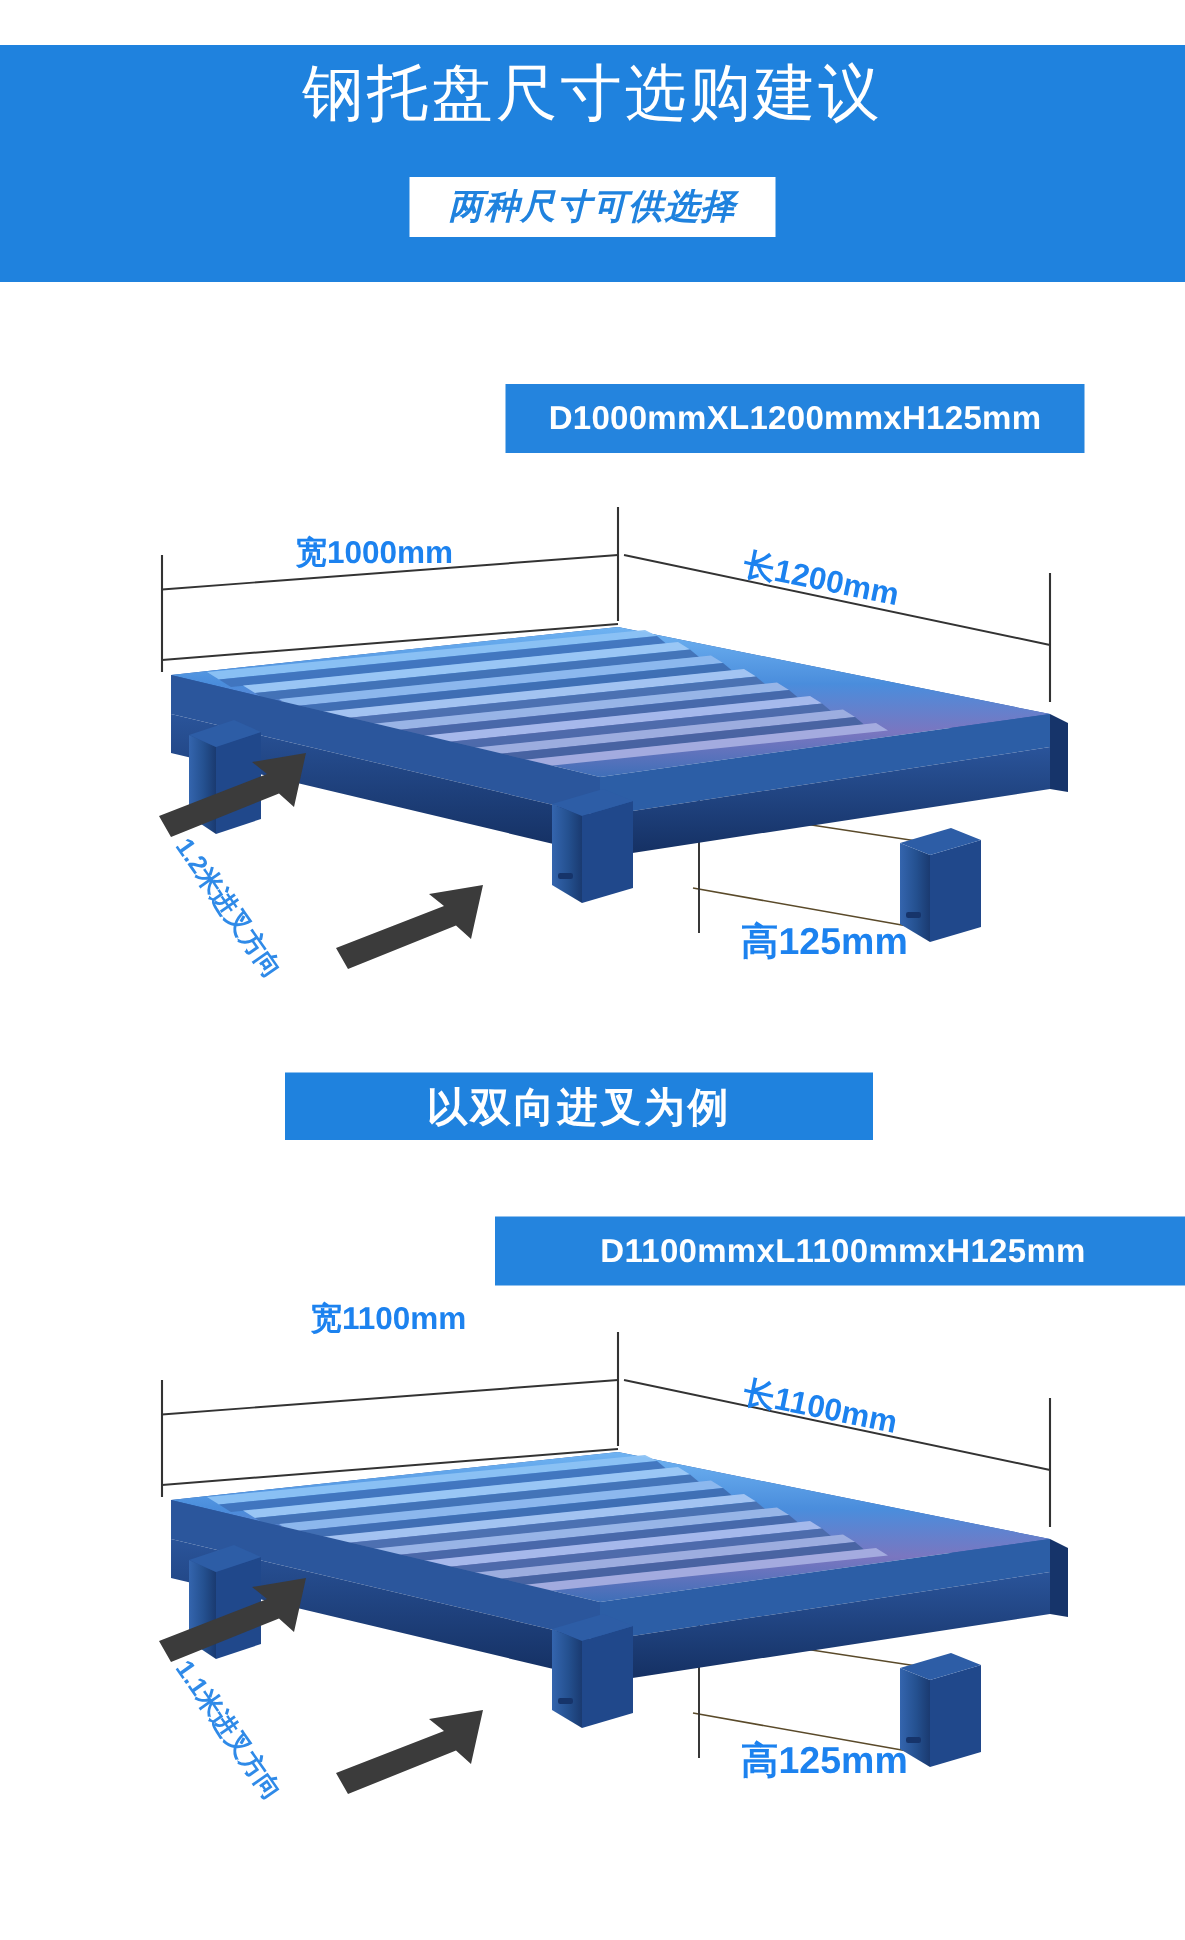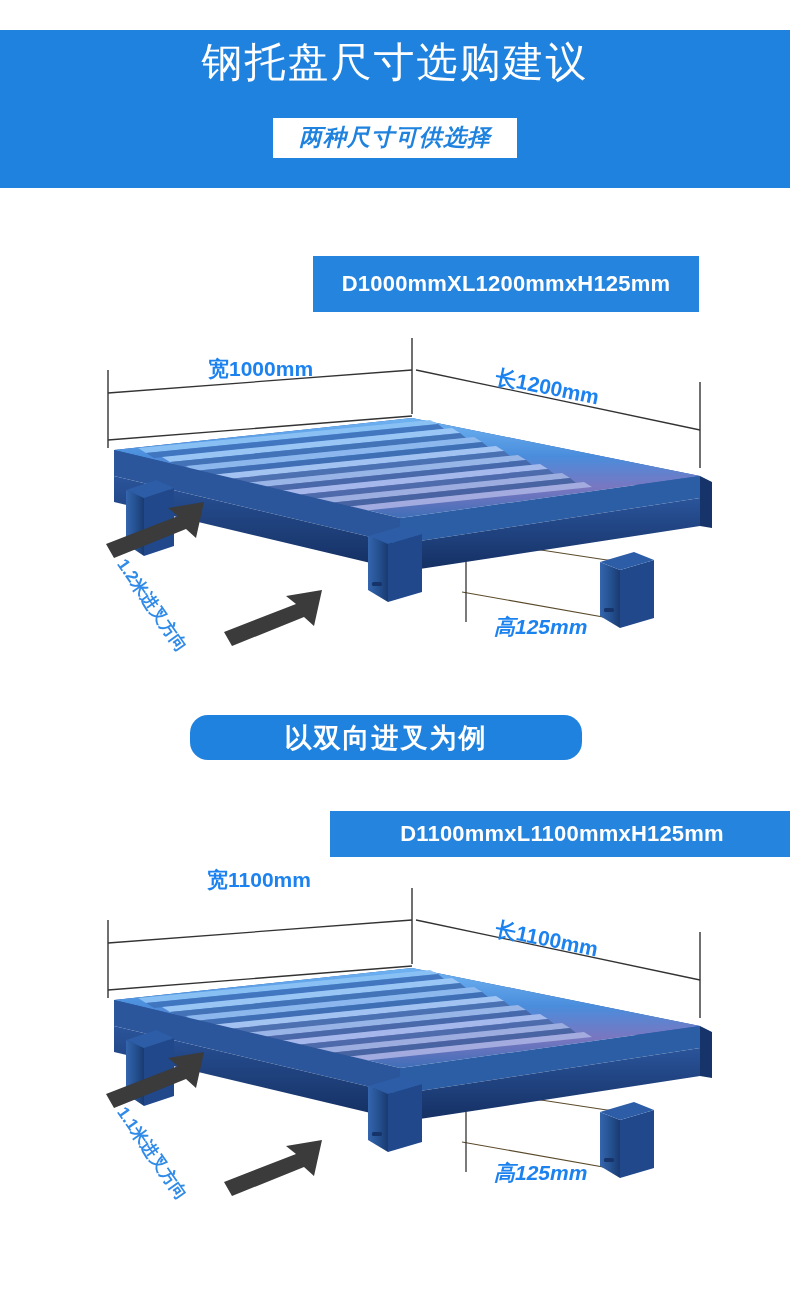--- a/index.html
+++ b/index.html
@@ -58,21 +58,20 @@
     white-space: nowrap;
   }
 
   
   .mid-banner {
     position: absolute;
     background: #1f82de;
     display: flex;
     align-items: center;
     justify-content: center;
-    border-radius: 18px;
   }
   .mid-banner-text {
     color: #ffffff;
     font-size: 27px;
     font-weight: bold;
     letter-spacing: 2px;
     white-space: nowrap;
   }
 
   
@@ -107,21 +106,21 @@
   
   .dim-label {
     position: absolute;
     color: #1c82ef;
     font-weight: bold;
     white-space: nowrap;
     line-height: 1;
   }
   .dim-w { font-size: 21px; }
   .dim-l { font-size: 21px; }
-  .dim-h { font-size: 21px; font-style: italic; }
+  .dim-h { font-size: 25px; }
   .fork-label {
     position: absolute;
     color: #2f8ae8;
     font-weight: bold;
     font-size: 17px;
     white-space: nowrap;
     line-height: 1;
   }
 </style>
 </head>
@@ -129,21 +128,21 @@
 
 <div id="page">
 
   <div class="header-banner">
     <div class="header-title">钢托盘尺寸选购建议</div>
     <div class="header-sub-box">
       <div class="header-sub-text">两种尺寸可供选择</div>
     </div>
   </div>
 
-  <div class="spec-banner" style="left:313px; top:256px; width:386px; height:56px;">
+  <div class="spec-banner" style="left:337px; top:256px; width:386px; height:46px;">
     <div class="spec-banner-text">D1000mmXL1200mmxH125mm</div>
   </div>
   <svg class="spec-pointer" style="left:600px; top:301px;" width="120" height="50" viewBox="0 0 120 50">
     <polygon points="0,0 90,0 28,48" fill="#2484de"></polygon>
   </svg>
 
   <div class="pallet-wrap" style="left:100px; top:330px;">
     <svg class="pallet-svg" width="620" height="340" viewBox="0 0 620 340">
       <defs>
         <linearGradient id="deckTopA" x1="0" y1="0" x2="0" y2="1">
@@ -234,21 +233,21 @@
 
       <g>
         <path d="M 6,214 L 78,186 L 68,178 L 104,172 L 96,208 L 86,199 L 14,228 Z" fill="#3b3b3b"></path>
       </g>
       <g>
         <path d="M 124,302 L 196,274 L 186,266 L 222,260 L 214,296 L 204,287 L 132,316 Z" fill="#3b3b3b"></path>
       </g>
     </svg>
   </div>
 
-  <div class="dim-label dim-w" style="left:208px; top:358px;">宽1000mm</div>
+  <div class="dim-label dim-w" style="left:197px; top:358px;">宽1000mm</div>
   <div class="dim-label dim-l" style="left:498px; top:366px; transform: rotate(11.5deg); transform-origin: left top;">长1200mm</div>
   <div class="dim-label dim-h" style="left:494px; top:616px;">高125mm</div>
   <div class="fork-label" style="left:128px; top:556px; transform: rotate(55deg); transform-origin: left top;">1.2米进叉方向</div>
 
   <div class="mid-banner" style="left:190px; top:715px; width:392px; height:45px;">
     <div class="mid-banner-text">以双向进叉为例</div>
   </div>
 
   <div class="spec-banner" style="left:330px; top:811px; width:464px; height:46px;">
     <div class="spec-banner-text">D1100mmxL1100mmxH125mm</div>

